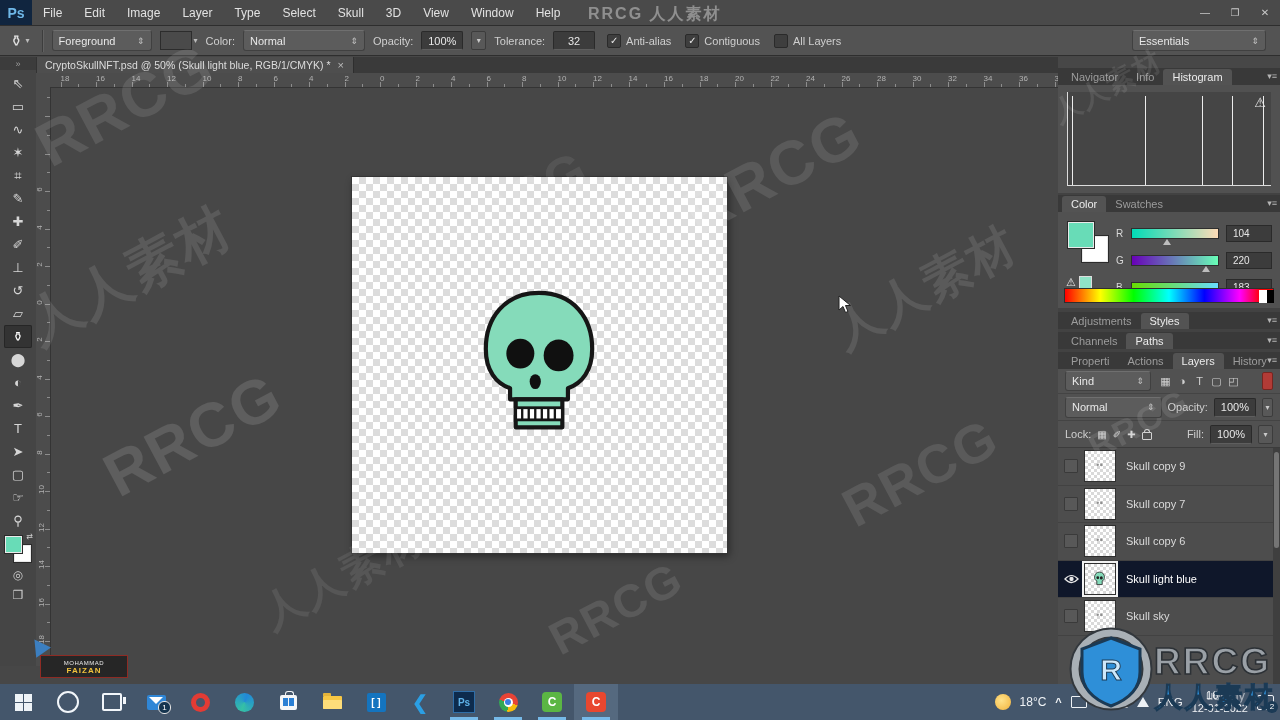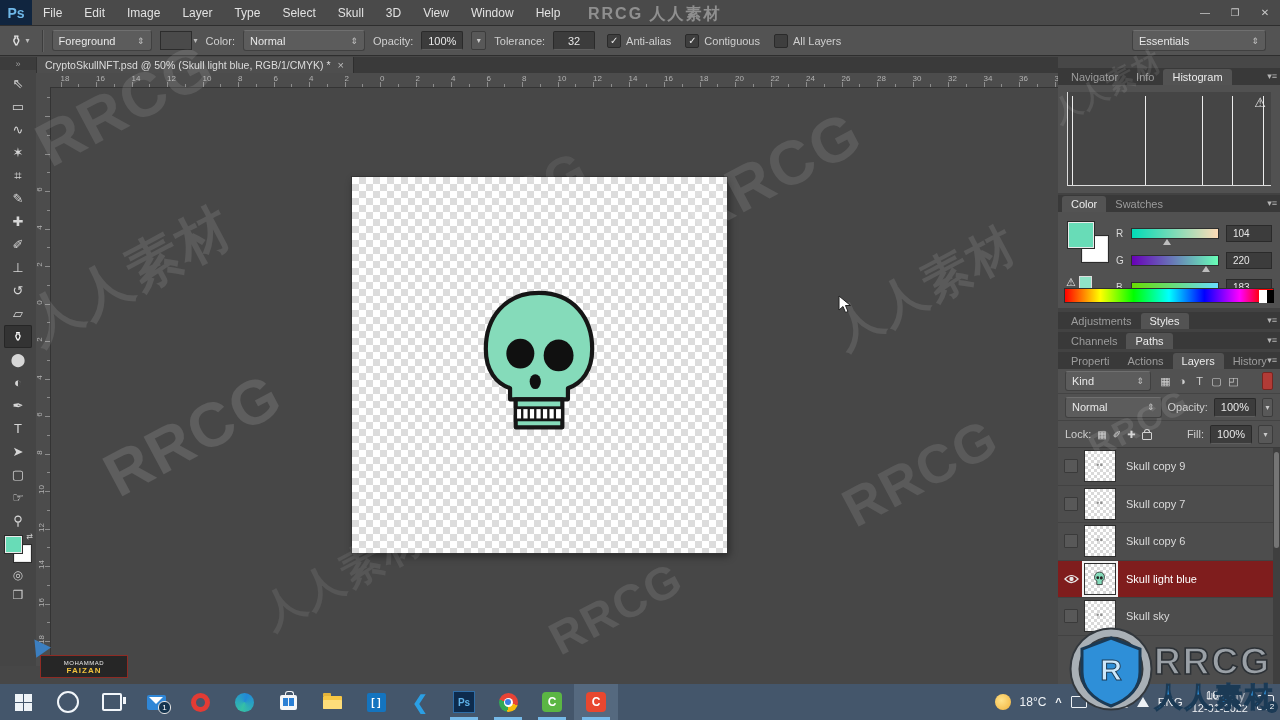--- a/index.html
+++ b/index.html
@@ -124,21 +124,21 @@
   #blend-row{height:26px;border-bottom:1px solid #444;}
   #blend-dd{width:118px;height:19px;}
   #lock-row{height:26px;border-bottom:1px solid #3c3c3c;}
   .lock-ico{color:#d2d2d2;font-size:10px;}
   #lock-lock{width:8px;height:6px;border:1px solid #d2d2d2;border-radius:1px;position:relative;margin-top:4px;}
   #lock-lock:before{content:"";position:absolute;left:1px;top:-4px;width:4px;height:3px;
                     border:1px solid #d2d2d2;border-bottom:none;border-radius:3px 3px 0 0;}
   
   #layerlist{position:relative;background:#4d4d4d;height:258px;overflow:hidden;}
   .layer-row{height:36.5px;display:flex;align-items:center;border-bottom:1px solid #424242;position:relative;}
-  .layer-row.selected{background:#7f1d1d;}
+  .layer-row.selected{background:#0f172a;}
   .vis-col{width:26px;display:flex;align-items:center;justify-content:center;}
   .vis-box{width:12px;height:12px;border:1px solid #3a3a3a;background:#585858;border-radius:1px;}
   .layer-thumb{width:30px;height:30px;background-color:#fff;
                background-image:linear-gradient(45deg,#d9d9d9 25%,transparent 25%,transparent 75%,#d9d9d9 75%),
                                 linear-gradient(45deg,#d9d9d9 25%,transparent 25%,transparent 75%,#d9d9d9 75%);
                background-size:6px 6px;background-position:0 0,3px 3px;
                border:1px solid #2f2f2f;margin-right:10px;position:relative;}
   .selected .layer-thumb{outline:2px solid #f2f2f2;}
   .mini-skull{position:absolute;left:8px;top:7px;width:13px;height:15px;}
   .layer-name{font-size:11px;color:#dadada;}

